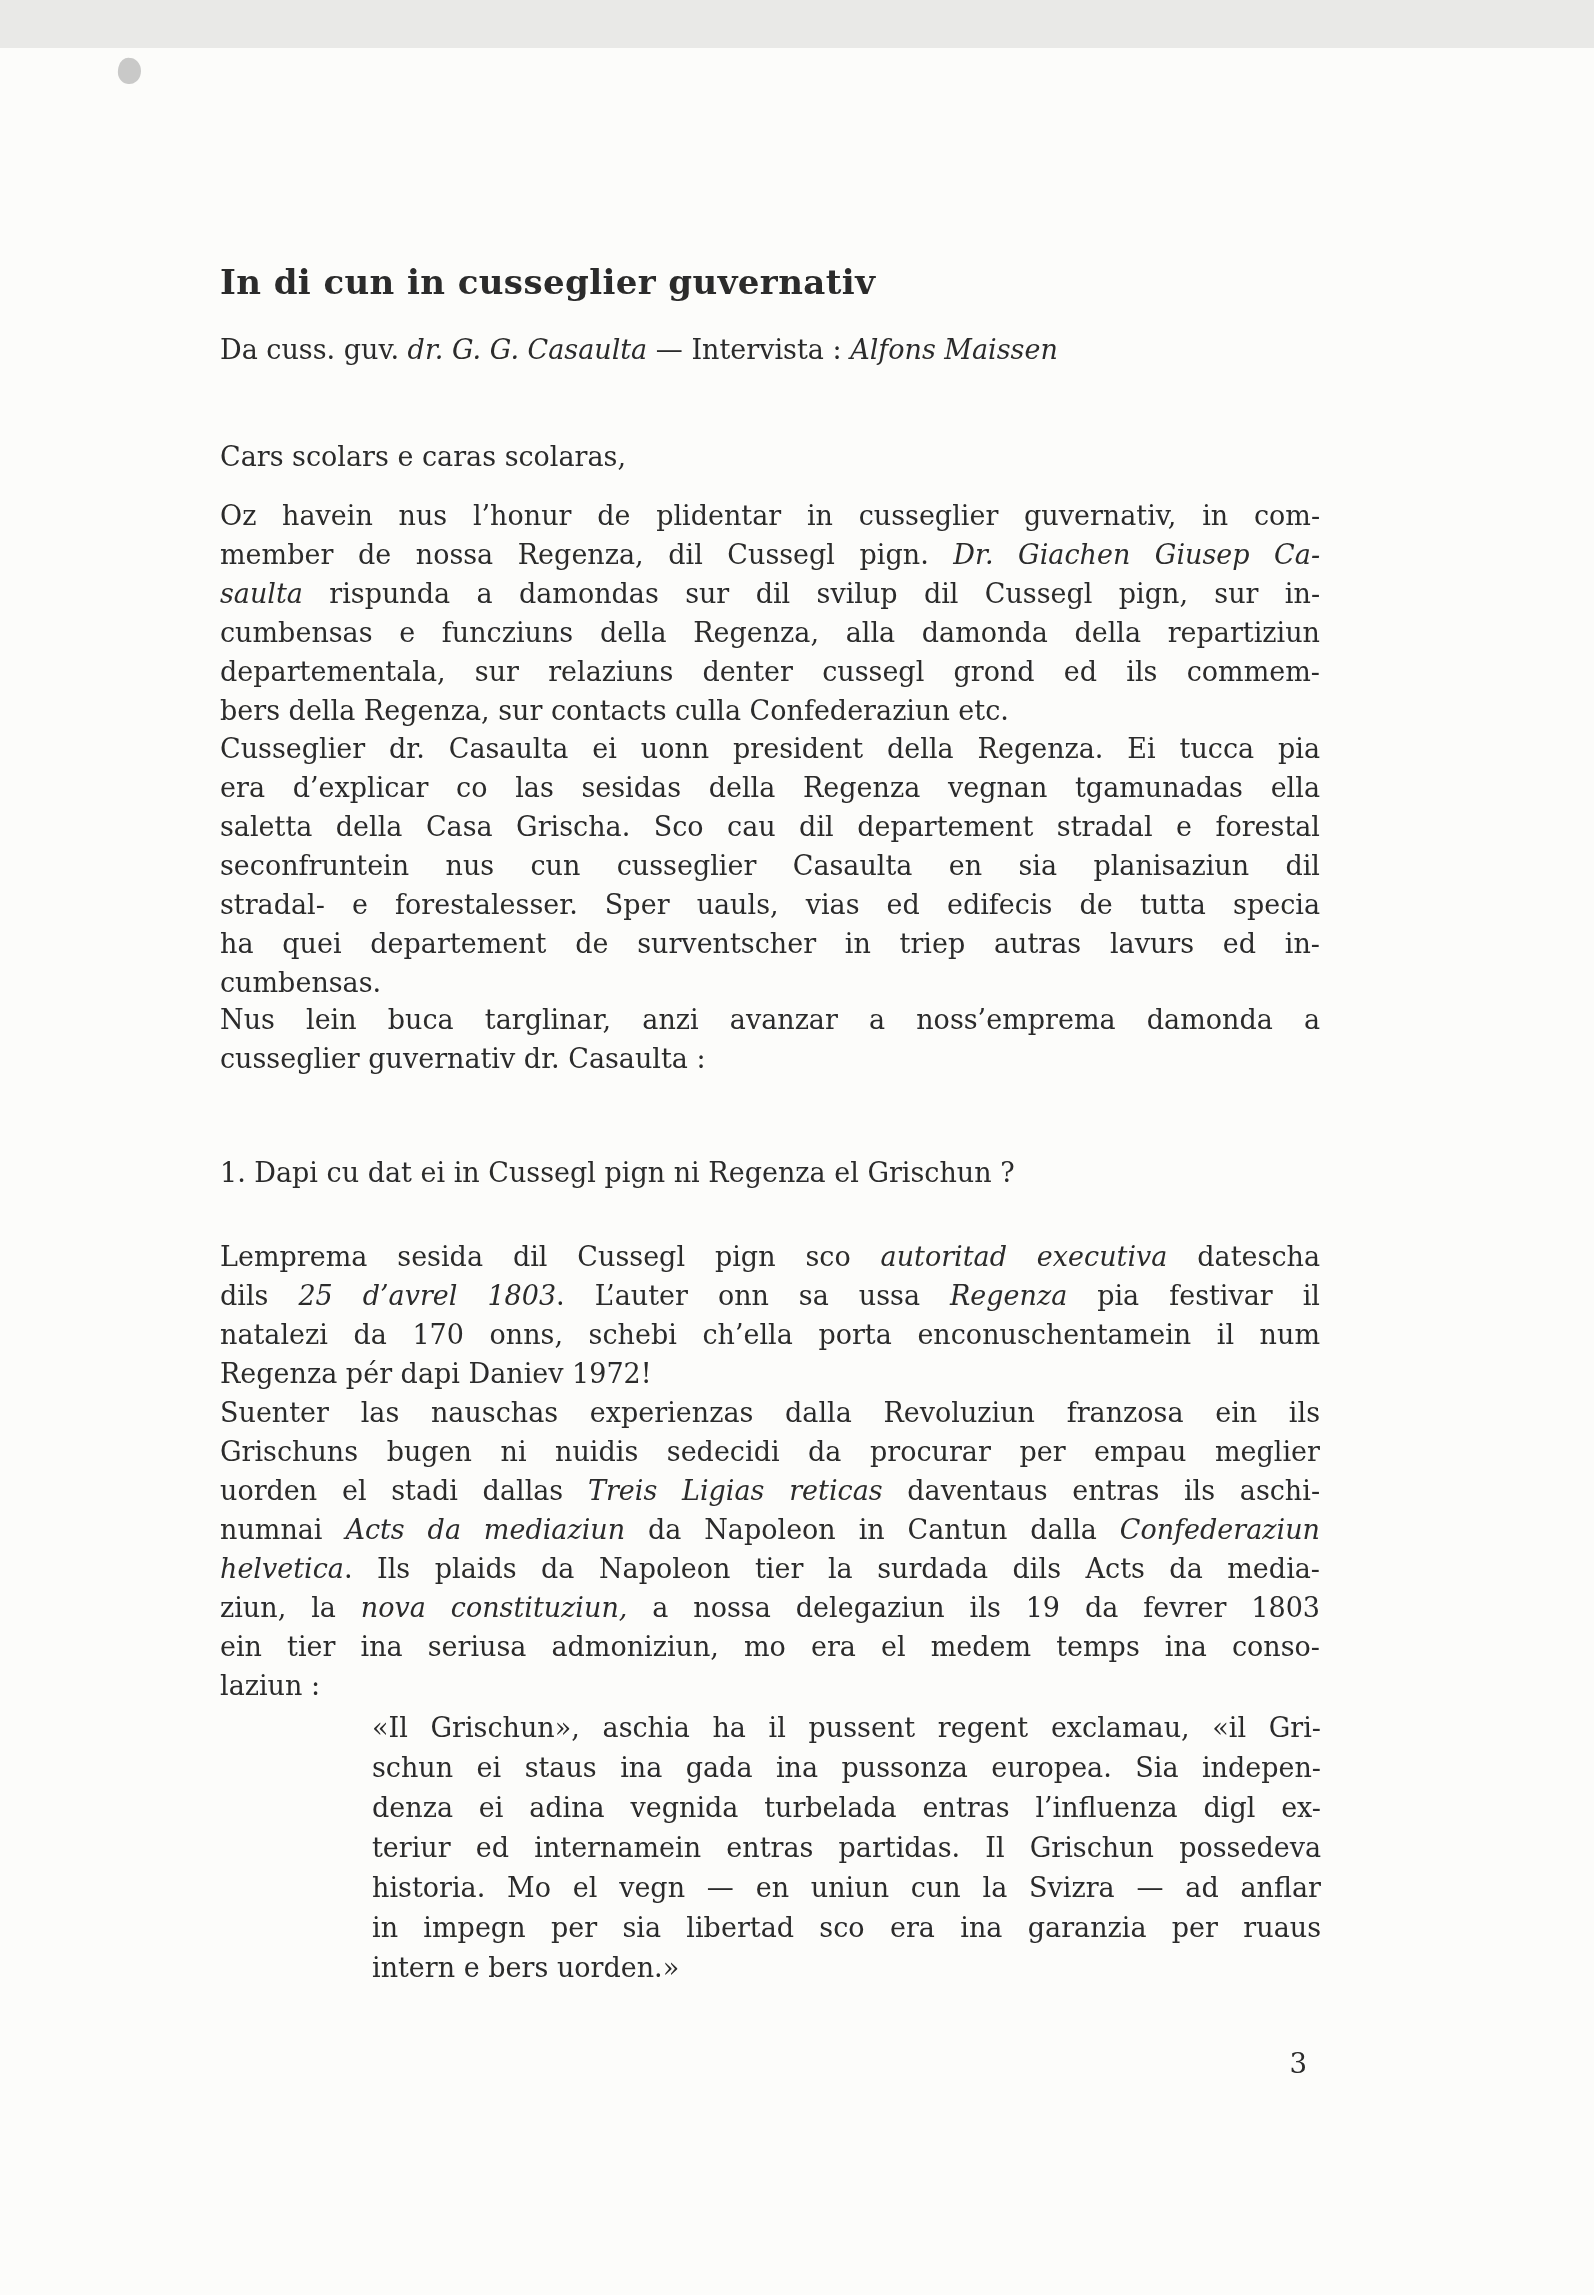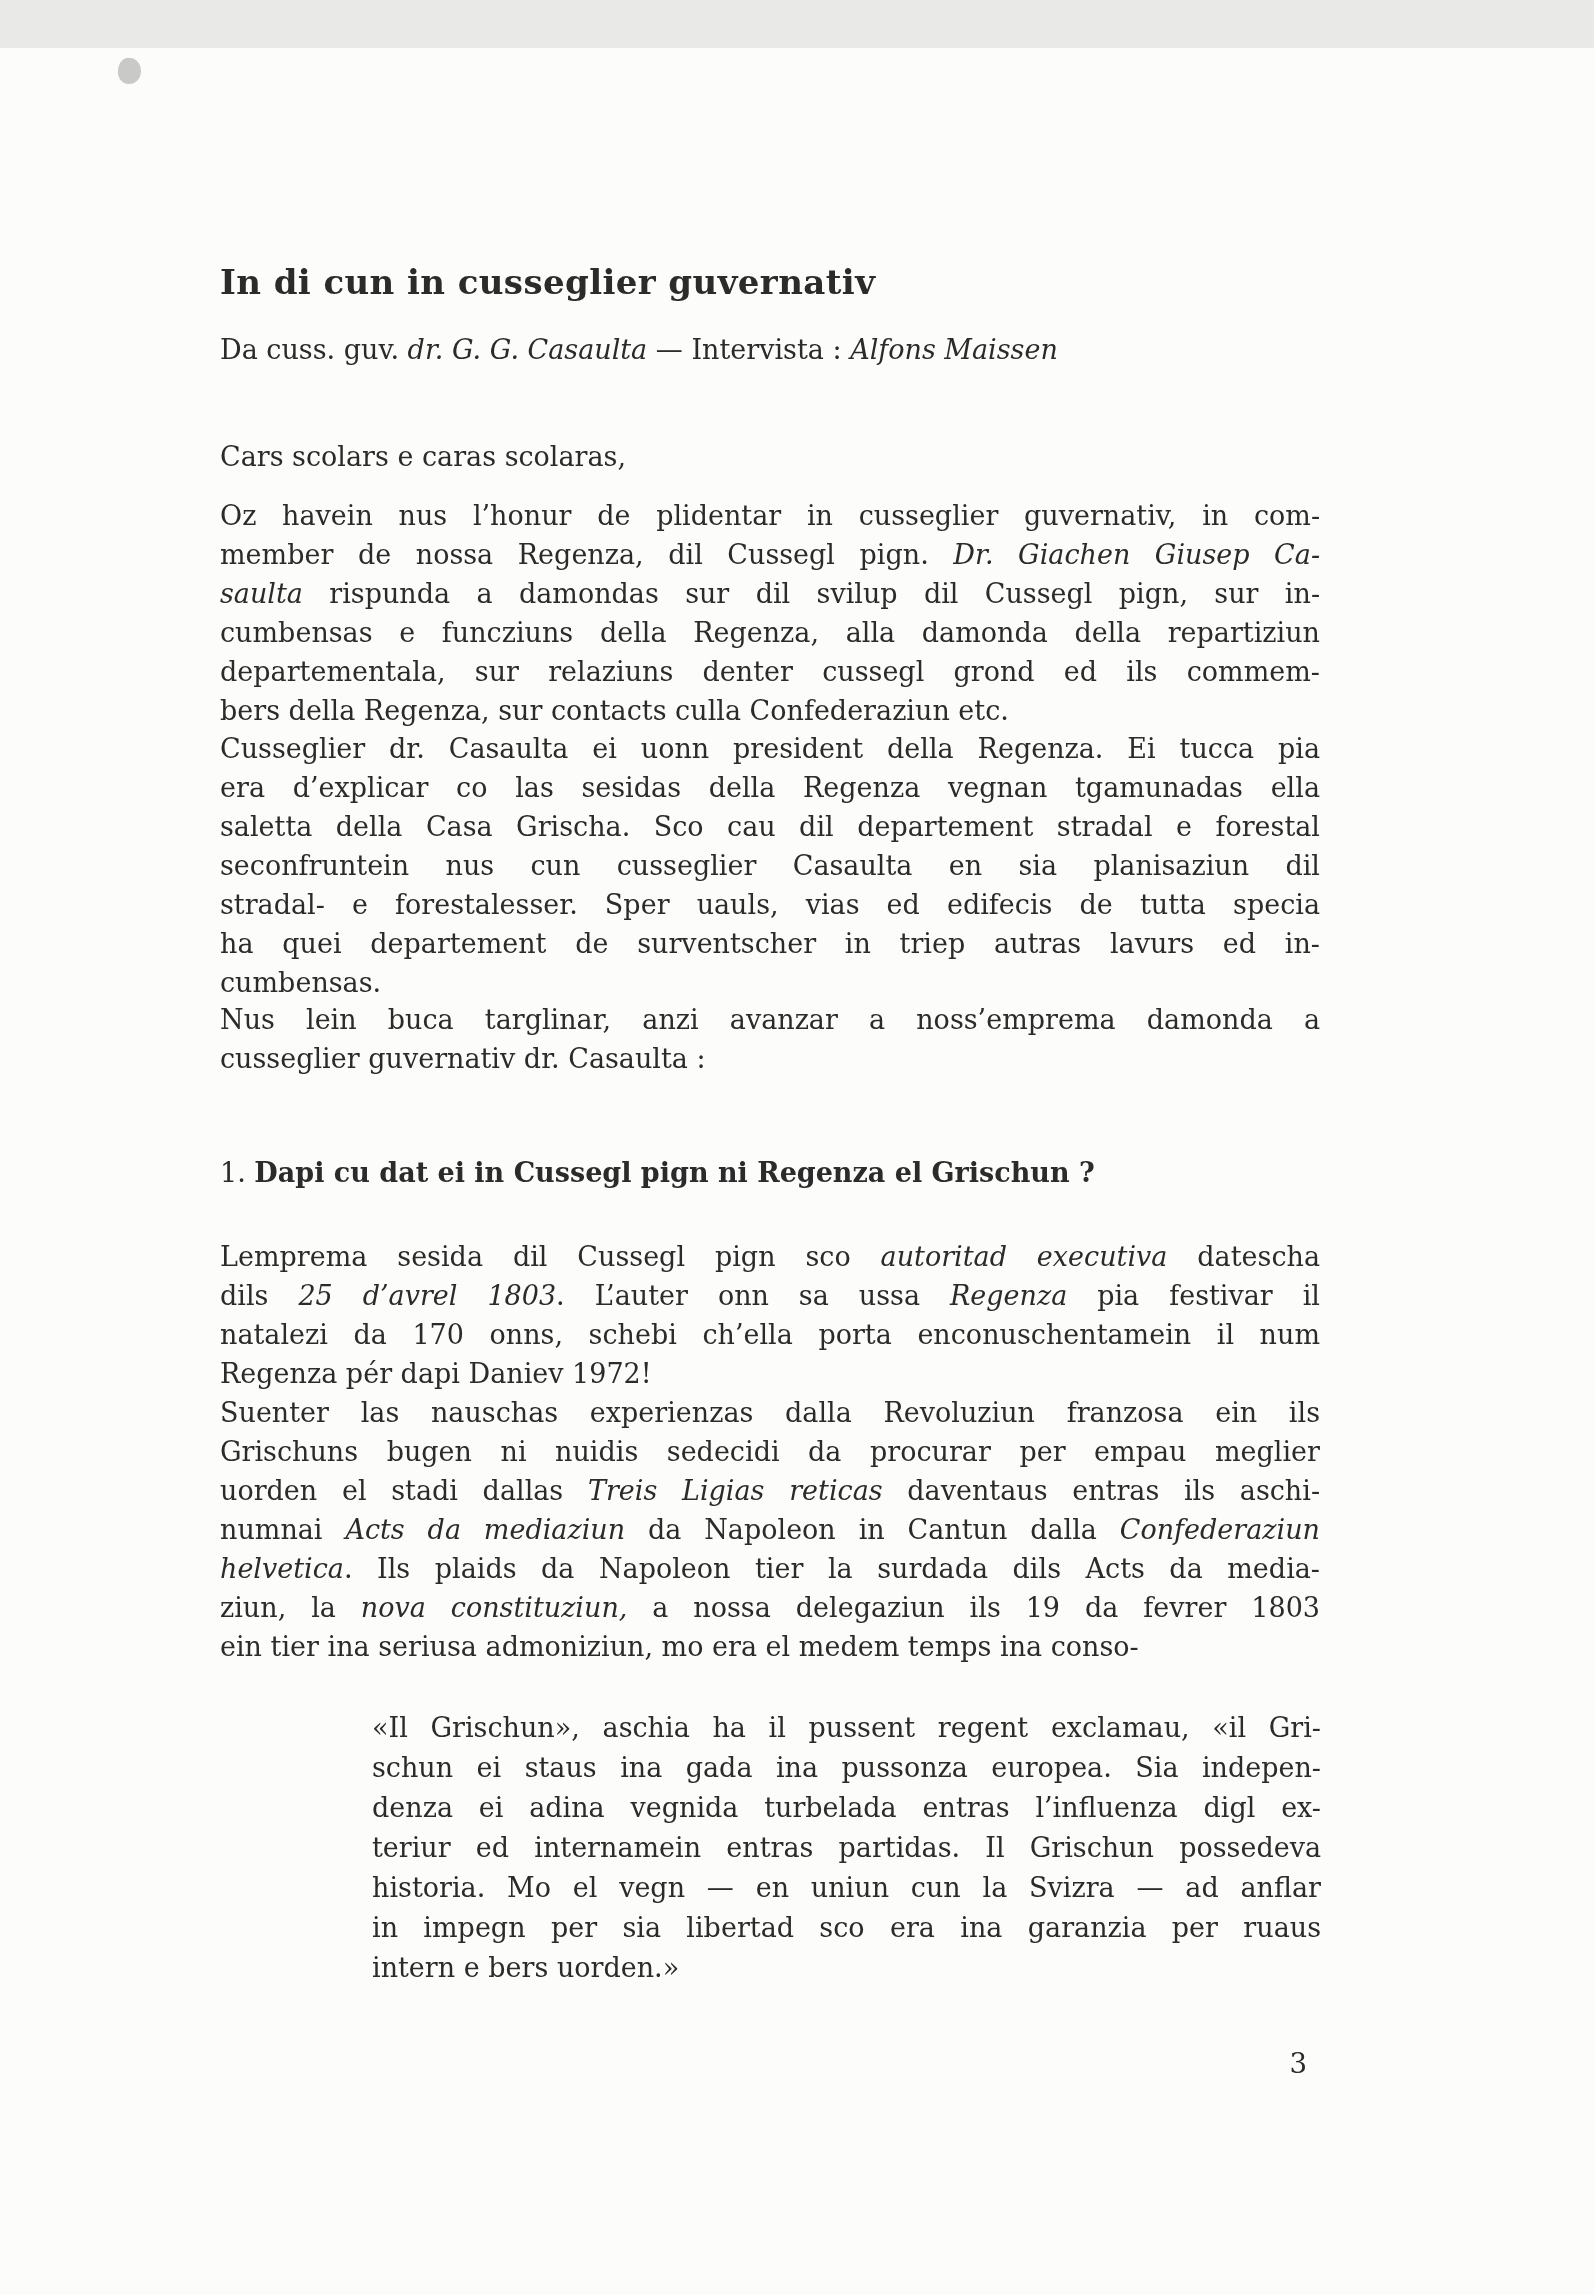--- a/index.html
+++ b/index.html
@@ -51,21 +51,21 @@
   }
   .pA { top: 234px; }
   .pB { top: 467px; }
   .pC { top: 738px; }
   .heading {
     top: 893px;
     font-size: 27px;
     line-height: 36px;
     font-weight: 400;
   }
-  .heading b { font-weight: 700; }
+  .heading b { font-weight: 400; }
   .pD { top: 975px; }
   .pE { top: 1131px; }
   .quote {
     top: 1446px;
     padding-left: 152px;
     width: 949px;
     font-size: 27px;
   }
   .quote .tline { line-height: 40px; }
   .pagenum {
@@ -136,20 +136,21 @@
         <div class="tline"><span>Regenza pér dapi Daniev 1972!</span></div>
       </div>
     <div class="para pE">
         <div class="tline"><span>Suenter las nauschas experienzas dalla Revoluziun franzosa ein ils</span></div>
         <div class="tline"><span>Grischuns bugen ni nuidis sedecidi da procurar per empau meglier</span></div>
         <div class="tline"><span>uorden el stadi dallas </span><em>Treis Ligias reticas</em><span> daventaus entras ils aschi-</span></div>
         <div class="tline"><span>numnai </span><em>Acts da mediaziun</em><span> da Napoleon in Cantun dalla </span><em>Confederaziun</em></div>
         <div class="tline"><em>helvetica</em><span>. Ils plaids da Napoleon tier la surdada dils Acts da media-</span></div>
         <div class="tline"><span>ziun, la </span><em>nova constituziun,</em><span> a nossa delegaziun ils 19 da fevrer 1803</span></div>
         <div class="tline"><span>ein tier ina seriusa admoniziun, mo era el medem temps ina conso-</span></div>
+        <div class="tline"><span>laziun :</span></div>
       </div>
 
     <div class="quote">
         <div class="tline"><span>«Il Grischun», aschia ha il pussent regent exclamau, «il Gri-</span></div>
         <div class="tline"><span>schun ei staus ina gada ina pussonza europea. Sia indepen-</span></div>
         <div class="tline"><span>denza ei adina vegnida turbelada entras l’influenza digl ex-</span></div>
         <div class="tline"><span>teriur ed internamein entras partidas. Il Grischun possedeva</span></div>
         <div class="tline"><span>historia. Mo el vegn — en uniun cun la Svizra — ad anflar</span></div>
         <div class="tline"><span>in impegn per sia libertad sco era ina garanzia per ruaus</span></div>
         <div class="tline"><span>intern e bers uorden.»</span></div>

